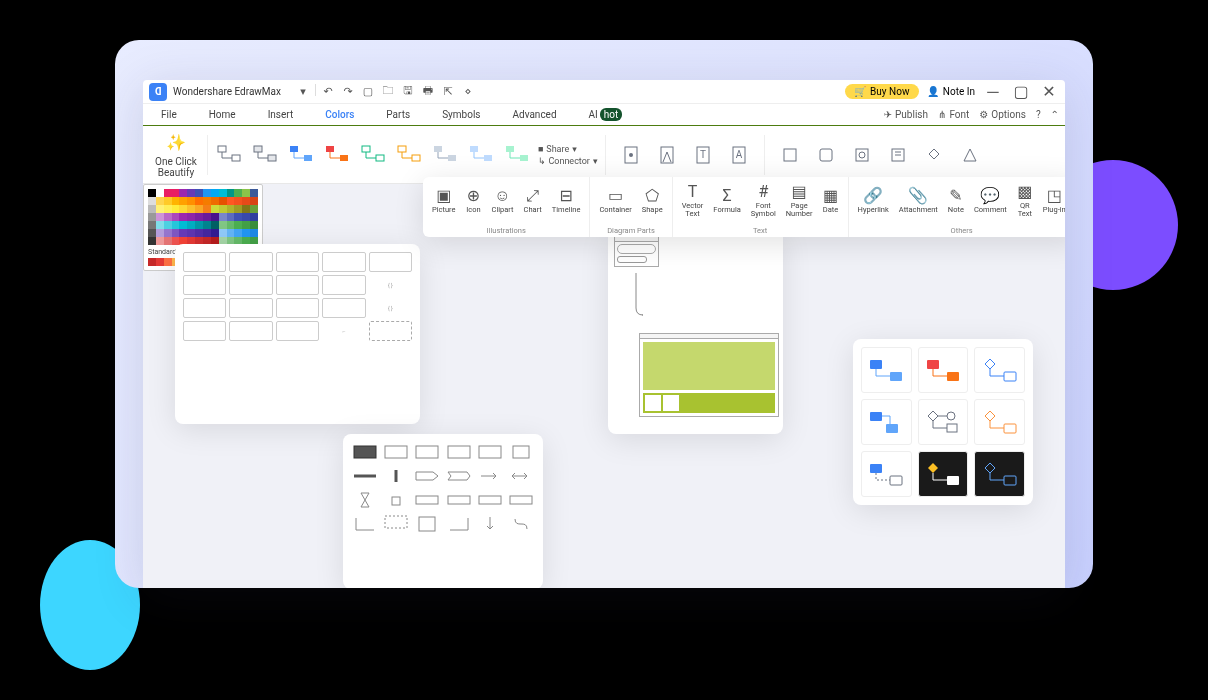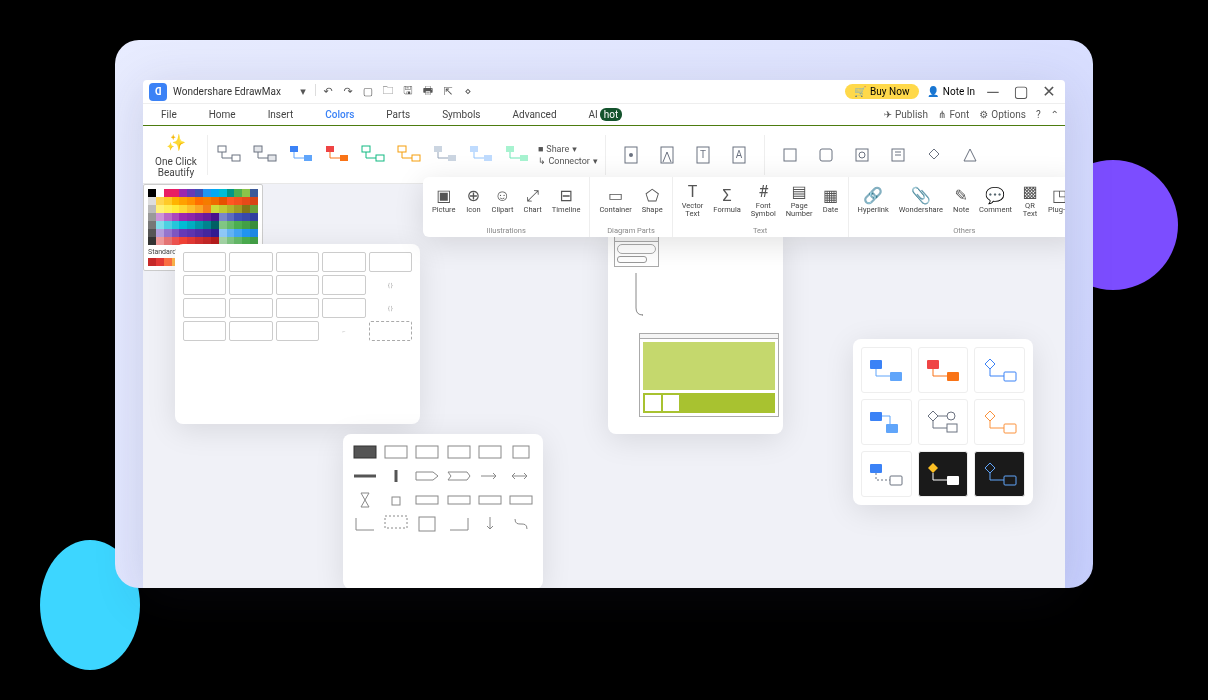--- a/index.html
+++ b/index.html
@@ -350,21 +350,21 @@
         <div class="rb-title">Text</div>
       </div>
       <div class="rb-group">
         <div class="rb-items">
           <div class="rb-item">
               <div class="ic">🔗</div>
               <div class="lbl">Hyperlink</div>
             </div>
           <div class="rb-item">
               <div class="ic">📎</div>
-              <div class="lbl">Wondershare</div>
+              <div class="lbl">Attachment</div>
             </div>
           <div class="rb-item">
               <div class="ic">✎</div>
               <div class="lbl">Note</div>
             </div>
           <div class="rb-item">
               <div class="ic">💬</div>
               <div class="lbl">Comment</div>
             </div>
           <div class="rb-item">

